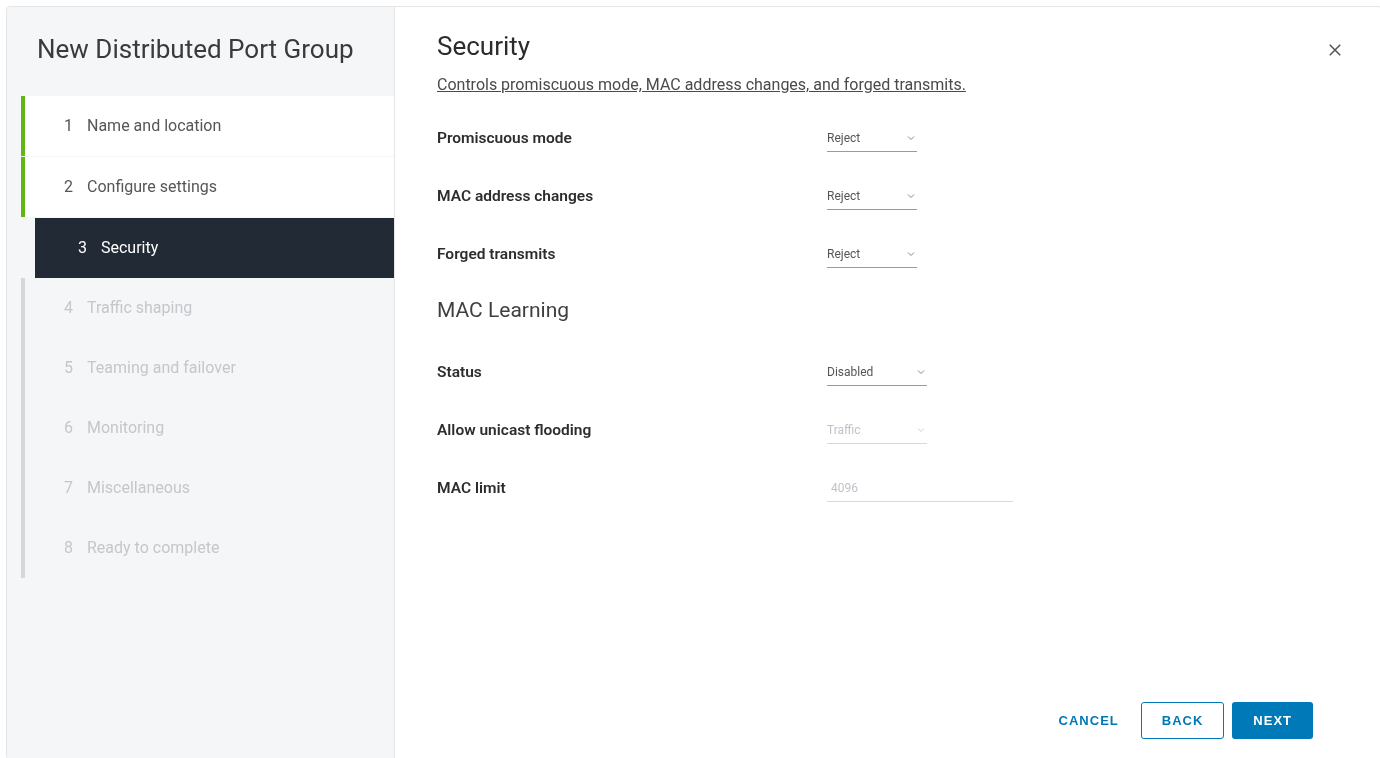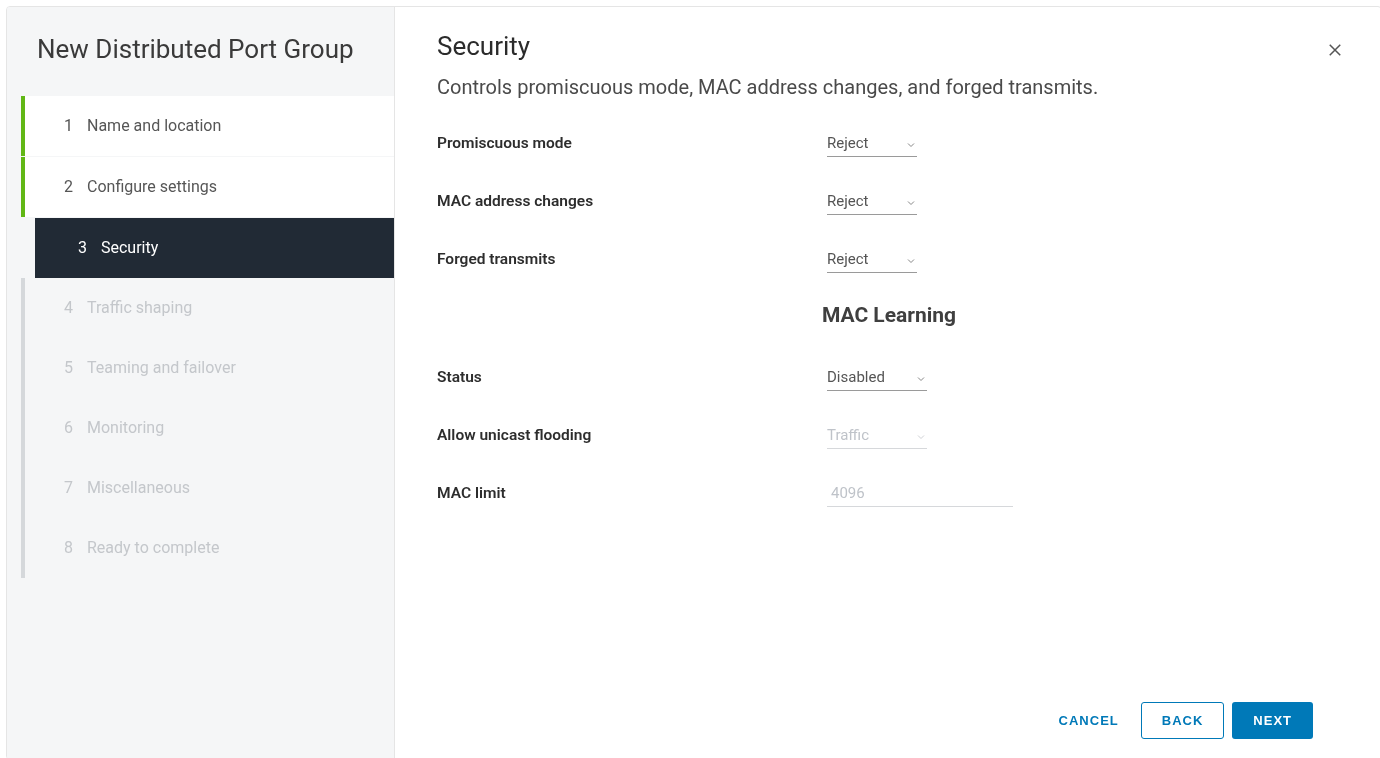--- a/index.html
+++ b/index.html
@@ -86,23 +86,24 @@
   .page-head {
     position: relative;
     margin-bottom: 30px;
   }
   .page-title {
     font-size: 26px;
     font-weight: 400;
     color: #2b2b2b;
   }
   .page-desc {
-    font-size: 20px;
+    font-size: 16px;
     color: #4a4a4a;
     margin-top: 14px;
+    text-decoration: underline;
   }
   .close-btn {
     position: absolute;
     top: 6px;
     right: -8px;
     width: 28px;
     height: 28px;
     display: flex;
     align-items: center;
     justify-content: center;
@@ -117,29 +118,28 @@
     margin-bottom: 30px;
   }
   .form-label {
     width: 390px;
     font-size: 15.5px;
     font-weight: 600;
     color: #2d2d2d;
   }
   .section-h {
     font-size: 21px;
-    font-weight: 700;
+    font-weight: 400;
     color: #3f3f3f;
     margin: 30px 0 36px 0;
-    text-align: center;
   }
   .select, .text-input {
     border: none;
     border-bottom: 1px solid #9a9a9a;
-    font-size: 15px;
+    font-size: 12px;
     color: #555;
     background: transparent;
     outline: none;
     height: 28px;
     display: flex;
     align-items: center;
     justify-content: flex-end;
     gap: 8px;
     cursor: pointer;
   }

